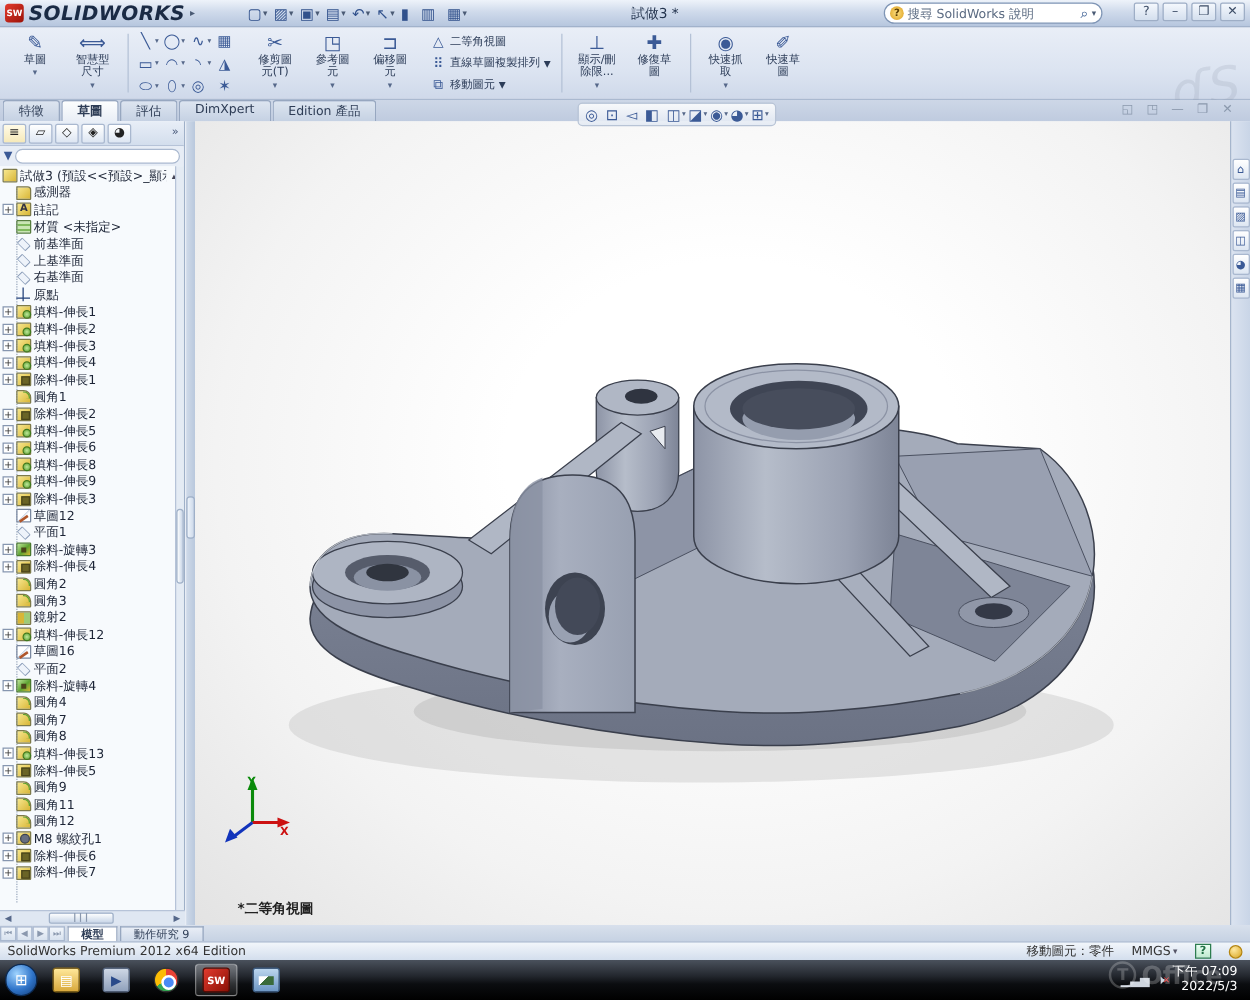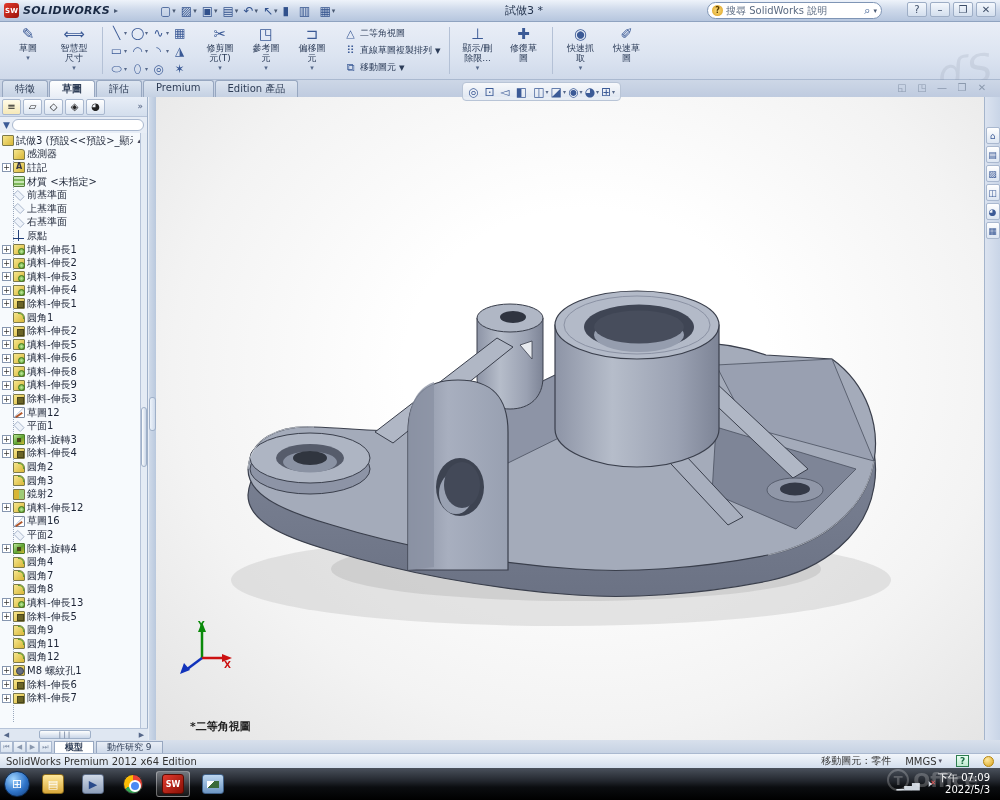--- a/index.html
+++ b/index.html
@@ -6,21 +6,21 @@
   *{box-sizing:border-box;font-family:"DejaVu Sans","Liberation Sans",sans-serif;}
   #app{position:relative;width:1000px;height:800px;overflow:hidden;background:#e8edf5;font-size:11px;color:#222;}
 
   
   .titlebar{position:absolute;left:0;top:0;width:1000px;height:22px;
     background:linear-gradient(#eef3fa,#cfdaeb 45%,#b6c6de);border-bottom:1px solid #8fa3c0;
     display:flex;align-items:center;padding:0 4px;}
   .swlogo{display:flex;align-items:center;gap:4px;margin-right:10px;}
   .swcube{width:15px;height:15px;background:linear-gradient(135deg,#e23b2e,#9c1208);border-radius:3px;
     color:#fff;font-size:7px;font-weight:bold;display:flex;align-items:center;justify-content:center;}
-  .swname{font-weight:bold;font-style:italic;font-size:11px;color:#1a2a44;letter-spacing:.3px;}
+  .swname{font-weight:bold;font-style:italic;font-size:16px;color:#1a2a44;letter-spacing:.3px;}
   .tb-tools{display:flex;align-items:center;gap:1px;margin-left:30px;}
   .tbtn{display:flex;align-items:center;height:18px;padding:0 2px;border-radius:2px;color:#31518c;}
   .tbtn .g{font-size:12px;line-height:12px;}
   .tbtn .caret{font-size:7px;color:#4a5a74;margin-left:1px;}
   .doc-title{position:absolute;left:505px;top:3px;font-size:11px;color:#24344e;}
   .search-box{position:absolute;right:118px;top:2px;width:175px;height:17px;background:#fff;border:1px solid #7f95b5;
     border-radius:9px;display:flex;align-items:center;padding:0 4px;gap:3px;}
   .search-box .q{width:11px;height:11px;border-radius:50%;background:radial-gradient(#ffe282,#d99b1a);color:#5a3c00;
     font-size:8px;display:flex;align-items:center;justify-content:center;font-weight:bold;}
   .search-box .ph{flex:1;color:#5b6b82;font-size:10px;white-space:nowrap;overflow:hidden;}
@@ -377,21 +377,21 @@
     </div>
     <div class="ds-mark">ɗS</div>
   </div>
 
   <div class="tabrow">
     <div class="ctabs">
 
     <span class="ctab">特徵</span>
         <span class="ctab active">草圖</span>
         <span class="ctab">評估</span>
-        <span class="ctab">Premium</span>
+        <span class="ctab">DimXpert</span>
         <span class="ctab">Edition 產品</span>
       </div>
     <div class="docwinbtns">
       <span>◱</span>
       <span>◳</span>
       <span>—</span>
       <span>❐</span>
       <span>✕</span>
     </div>
   </div>

